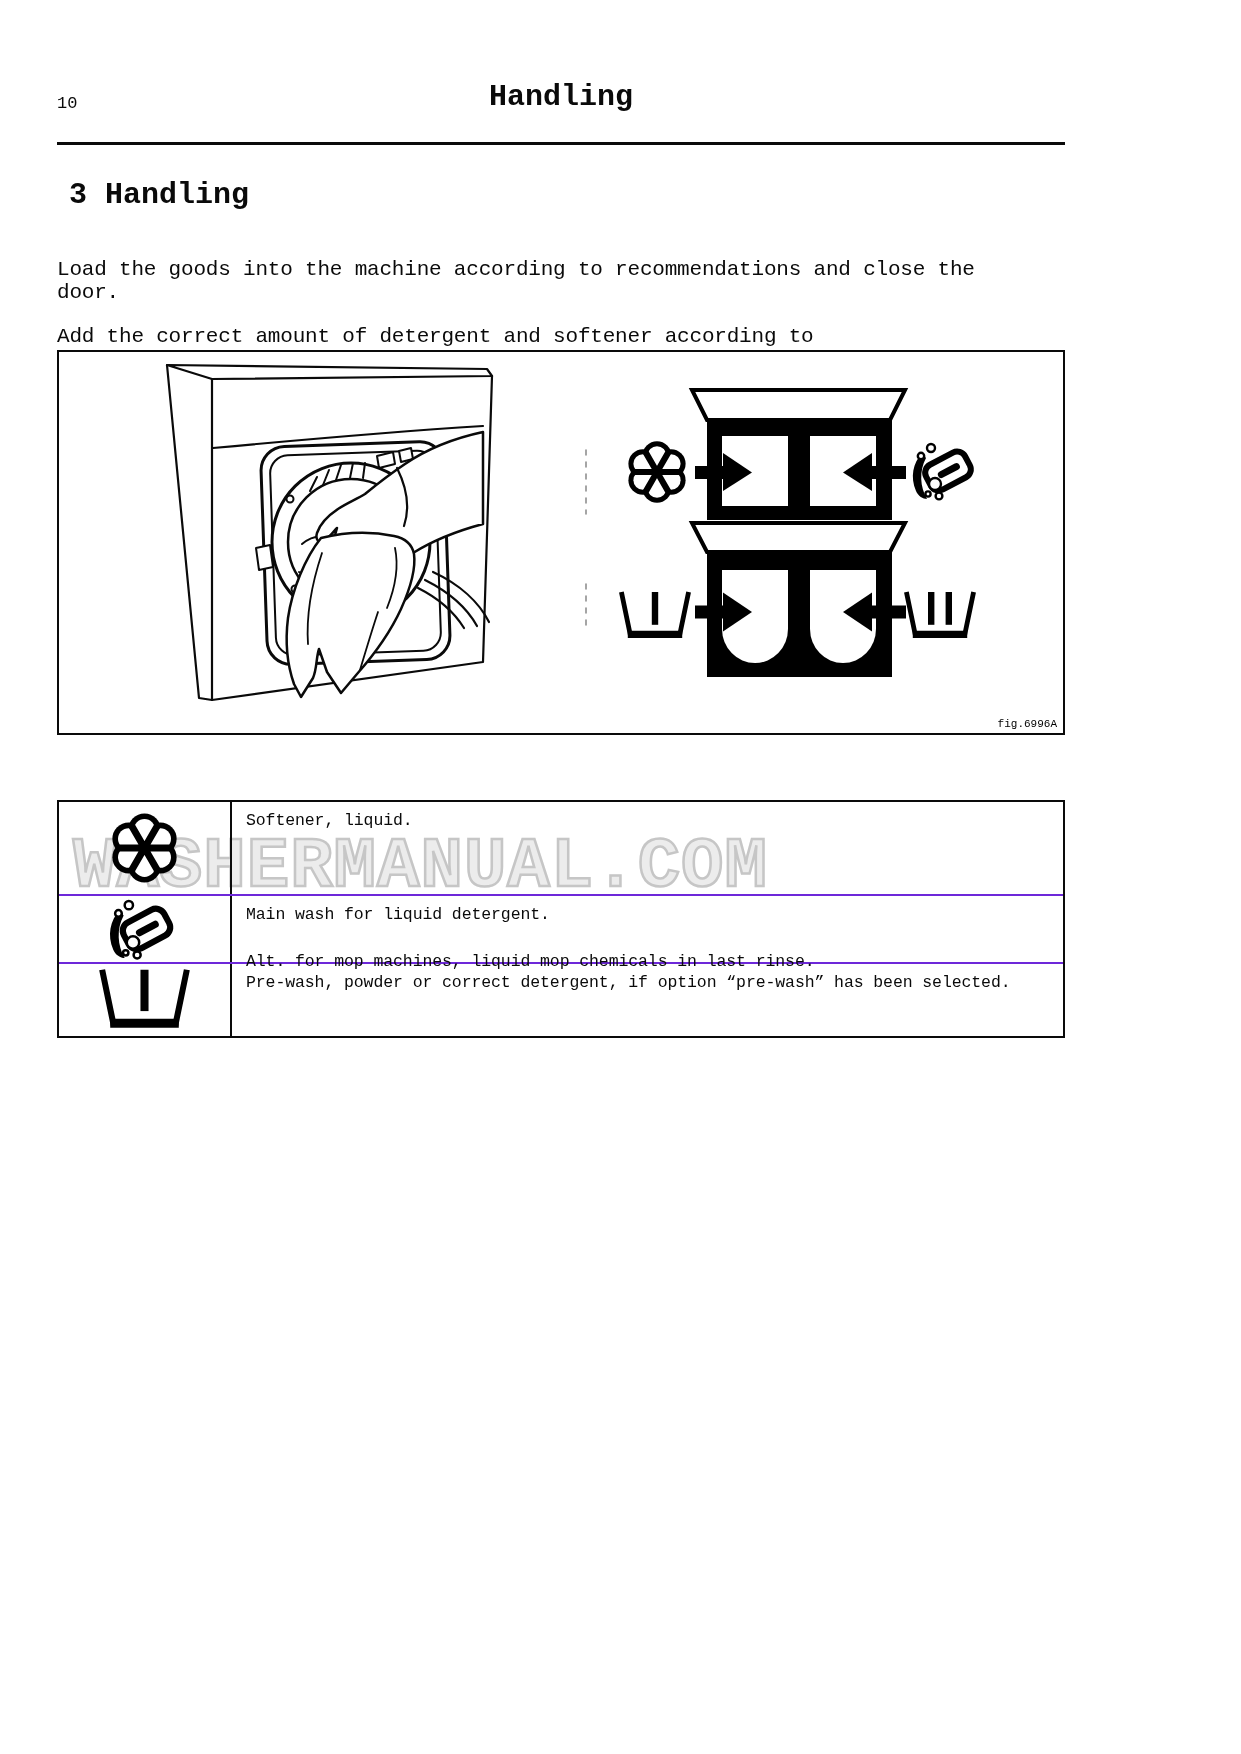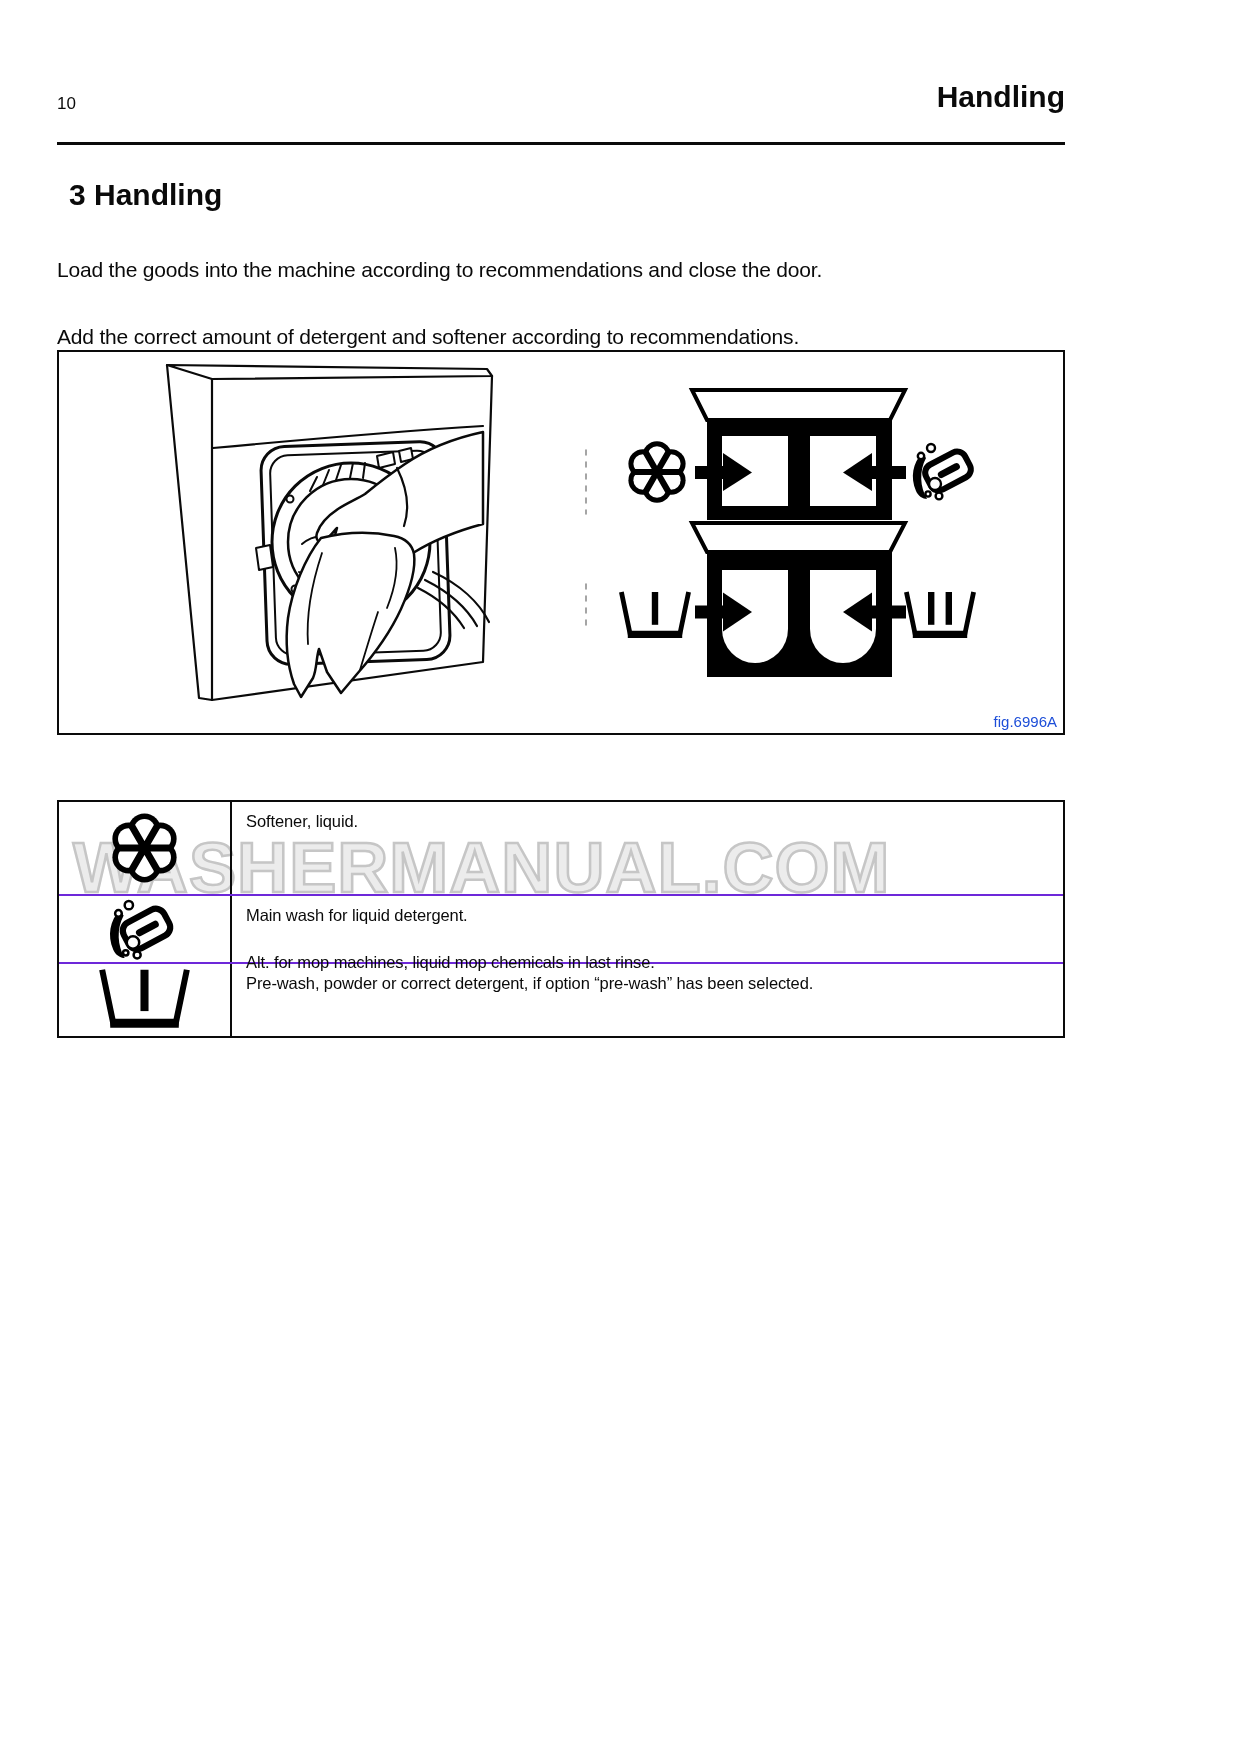--- a/index.html
+++ b/index.html
@@ -1,28 +1,28 @@
 <!DOCTYPE html>
 <html><head>
 <meta charset="utf-8">
 <style>
   html,body{margin:0;padding:0;background:#fff;}
   .page{position:relative;width:1241px;height:1754px;background:#ffffff;overflow:hidden;
-        font-family:Liberation Sans, sans-serif;color:#0a0a0a;}
+        font-family:Liberation Mono, monospace;color:#0a0a0a;}
   .page-number{position:absolute;left:57px;top:94px;font-size:17px;}
-  .header-title{position:absolute;left:57px;top:80px;width:1008px;text-align:right;
+  .header-title{position:absolute;left:57px;top:80px;width:1008px;text-align:center;
         font-size:30px;font-weight:bold;margin:0;}
   .header-rule{position:absolute;left:57px;top:142px;width:1008px;height:3px;background:#0a0a0a;}
   .section-title{position:absolute;left:57px;top:166px;font-size:30px;font-weight:bold;margin:12px;}
   .para{position:absolute;left:57px;width:960px;font-size:21px;margin:0;letter-spacing:-0.2px;}
   .para1{top:258px;}
   .para2{top:306px;margin-top:19px;}
   .figure-box{position:absolute;left:57px;top:350px;width:1008px;height:385px;
         border:2px solid #0a0a0a;box-sizing:border-box;background:#fff;}
-  .figure-caption{position:absolute;right:6px;bottom:3px;font-size:15px;color:#1d4ed8;}
+  .figure-caption{position:absolute;right:6px;bottom:3px;font-size:11px;color:#000000;}
   .table-zone{position:absolute;left:57px;top:800px;width:1008px;}
   .watermark{position:absolute;left:16px;top:28px;z-index:1;white-space:nowrap;
         font-size:70px;font-weight:bold;letter-spacing:1px;color:#ececec;
         -webkit-text-stroke:2.5px #c6c6c6;transform:scaleX(1.01);transform-origin:left top;}
   .doc-table{position:relative;z-index:2;width:1008px;border:2px solid #0a0a0a;
         box-sizing:border-box;background:transparent;}
   .trow{display:flex;align-items:stretch;background:transparent;}
   .trow + .trow{border-top:2px solid #6d28d9;}
   .row1{height:92px;}
   .row2{height:68px;box-sizing:border-box;}

